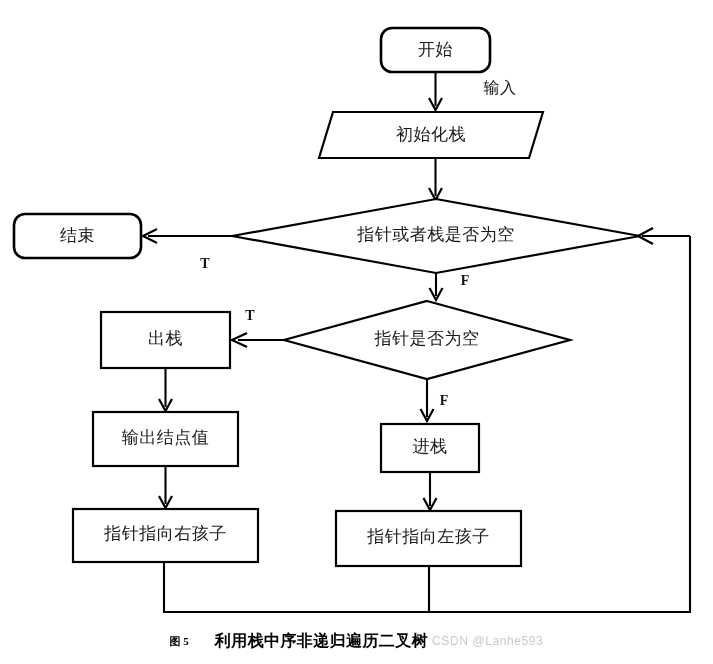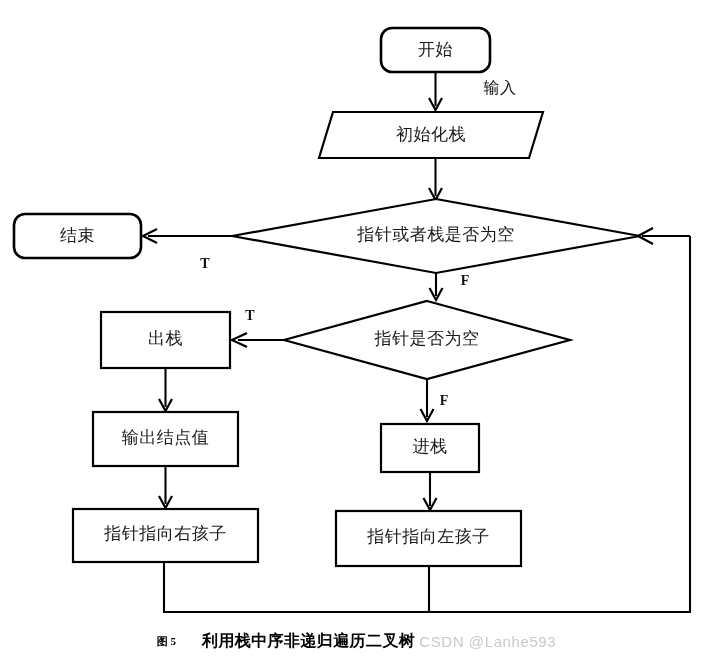--- a/index.html
+++ b/index.html
@@ -93,21 +93,21 @@
   }
   .caption-title {
     font-family: "Liberation Serif", "DejaVu Serif", serif;
     font-size: 16px;
     color: #000000;
     font-weight: 700;
     letter-spacing: 0.4px;
   }
   .watermark {
     font-family: "Liberation Sans", "DejaVu Sans", sans-serif;
-    font-size: 15px;
+    font-size: 12px;
     color: #c9c9c9;
     margin-left: 4px;
     letter-spacing: 0.6px;
   }
 </style>
 </head>
 <body>
 
 <div id="flow-root">
 

